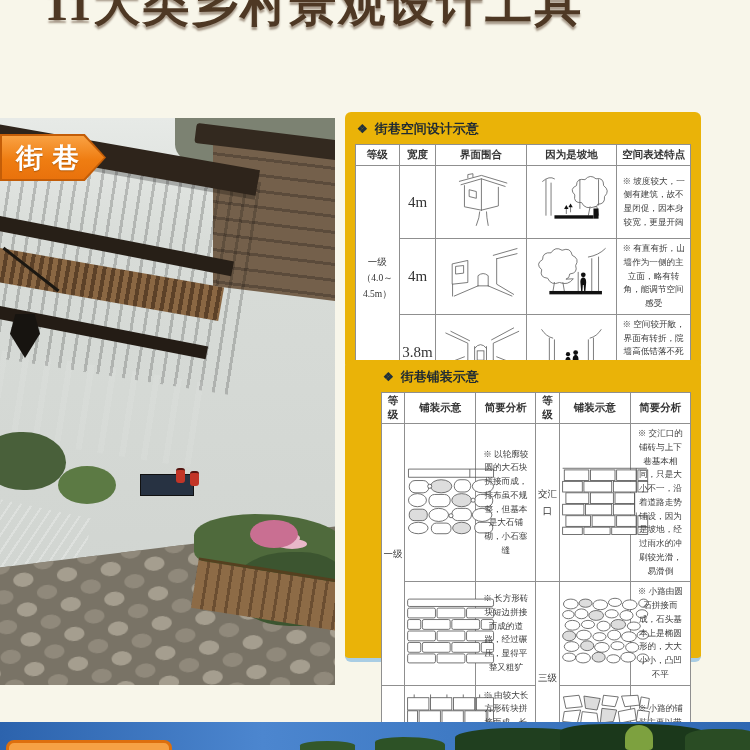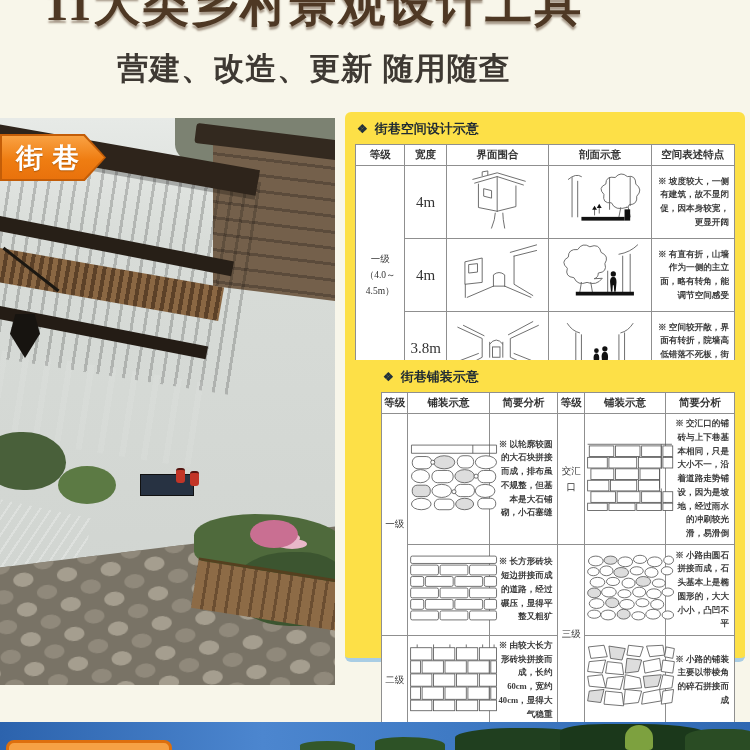--- a/index.html
+++ b/index.html
@@ -62,33 +62,33 @@
   
   .badge{left:0;top:16px;width:106px;height:47px;
       clip-path:polygon(0 0,80% 0,100% 50%,80% 100%,0 100%);background:#c35d08;}
   .badge-in{position:absolute;inset:2px;clip-path:polygon(0 0,80% 0,100% 50%,80% 100%,0 100%);
       background:linear-gradient(180deg,#f9a243,#ef7d12 55%,#e9720c);
       display:flex;align-items:center;justify-content:flex-start;}
   .badge-in span{color:#fff;font-weight:bold;font-size:27px;letter-spacing:9px;margin-left:14px;
       text-shadow:0 1px 1px rgba(120,60,0,.5);}
 
   
-  .panel{position:absolute;left:345px;width:400px;background:#fde047;border-radius:6px;
+  .panel{position:absolute;left:345px;width:356px;background:#eab308;border-radius:6px;
       border-bottom:4px solid #a9cde4;box-sizing:border-box;padding:7px 10px 8px 10px;}
   .p1{top:112px;height:258px;}
   .p2{top:360px;height:302px;padding-left:36px;}
   .ptitle{font-size:13px;font-weight:bold;color:#1f2a33;margin:1px 0 6px 2px;
       font-family:"Liberation Serif",serif;}
   .ptitle .blt{margin-right:7px;color:#22313b;font-size:12px;}
   table{width:100%;border-collapse:collapse;background:#fff;table-layout:fixed;}
   th,td{border:1px solid #8f8f8f;color:#333;text-align:center;vertical-align:middle;padding:1px;
       font-family:"Liberation Serif",serif;}
   th{font-size:10.5px;height:18px;font-weight:bold;margin-left:12px;}
   td{font-size:15px;}
-  .note{font-size:8.6px;text-align:right;line-height:1.6;padding:3px 5px;color:#3c3c3c;font-weight:bold;}
+  .note{font-size:8.6px;text-align:center;line-height:1.6;padding:3px 5px;color:#3c3c3c;}
   .lvl{font-size:9.5px;line-height:1.7;}
   .t1 tbody td{height:66px;}
   .t2 .r1 td{height:84px;} .t2 .r2 td{height:84px;} .t2 .r3 td{height:74px;}
 
   
   svg.sk{width:97%;height:60px;}
   svg.sk path{stroke:#666;fill:none;stroke-width:1;stroke-linecap:round;stroke-linejoin:round;}
   svg.sk .solid{fill:#111;stroke:none;}
   svg.pv{width:90px;height:78px;}
   svg.pv rect,svg.pv ellipse,svg.pv circle,svg.pv polygon{stroke:#555;fill:#fff;stroke-width:1;}
@@ -106,21 +106,20 @@
   .tE{left:625px;width:28px;height:25px;background:#7da13f;border-radius:50% 50% 15% 15%;}
   .tF{left:685px;width:70px;height:21px;background:#2a4c24;border-radius:40% 30% 0 0;}
   .partial-badge{position:absolute;left:6px;top:740px;width:160px;height:16px;
       background:#f6a144;border:3px solid #dd6f0d;border-radius:8px;}
 </style>
 </head>
 <body>
 
 <div class="hdr">
   <h1>11大类乡村景观设计工具</h1>
-  <h2>营建、改造、更新 随用随查</h2>
 </div>
 
 <div class="photo">
   <div class="far-trees"></div>
   <div class="bldg-right"></div>
   <div class="roof-right"></div>
   <div class="bldg-main"></div>
   <div class="roof-main"></div>
   <div class="eave2"></div>
   <div class="balcony"></div>
@@ -156,21 +155,21 @@
         <col style="width:11%">
         <col style="width:27%">
         <col style="width:27%">
         <col style="width:22%">
       </colgroup>
     <thead>
       <tr>
         <th>等级</th>
         <th>宽度</th>
         <th>界面围合</th>
-        <th>剖面示意</th>
+        <th>因为是坡地</th>
         <th>空间表述特点</th>
       </tr>
     </thead>
     <tbody>
       <tr>
         <td rowspan="3" class="lvl">
           <div>一级</div>
           <div>（4.0～4.5m）</div>
         </td>
         <td>4m</td>

